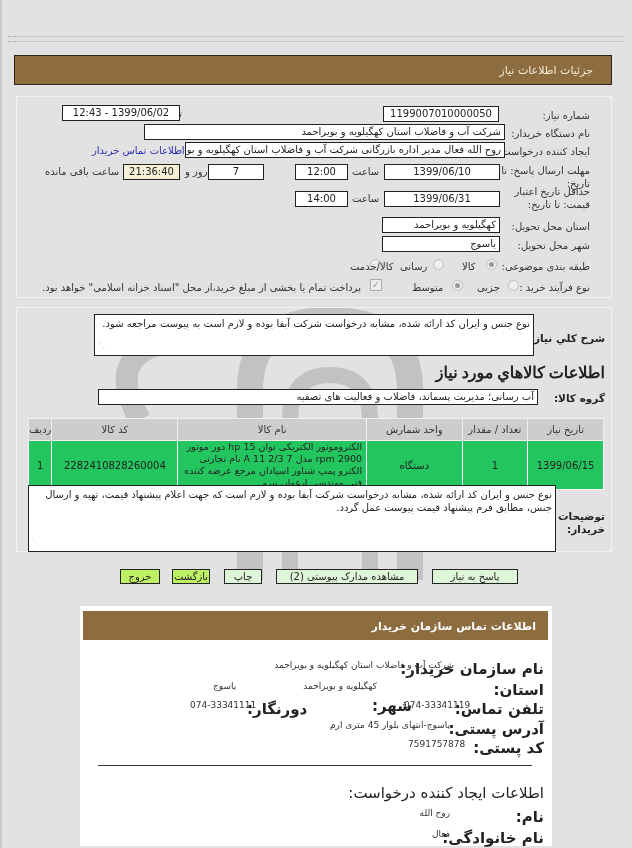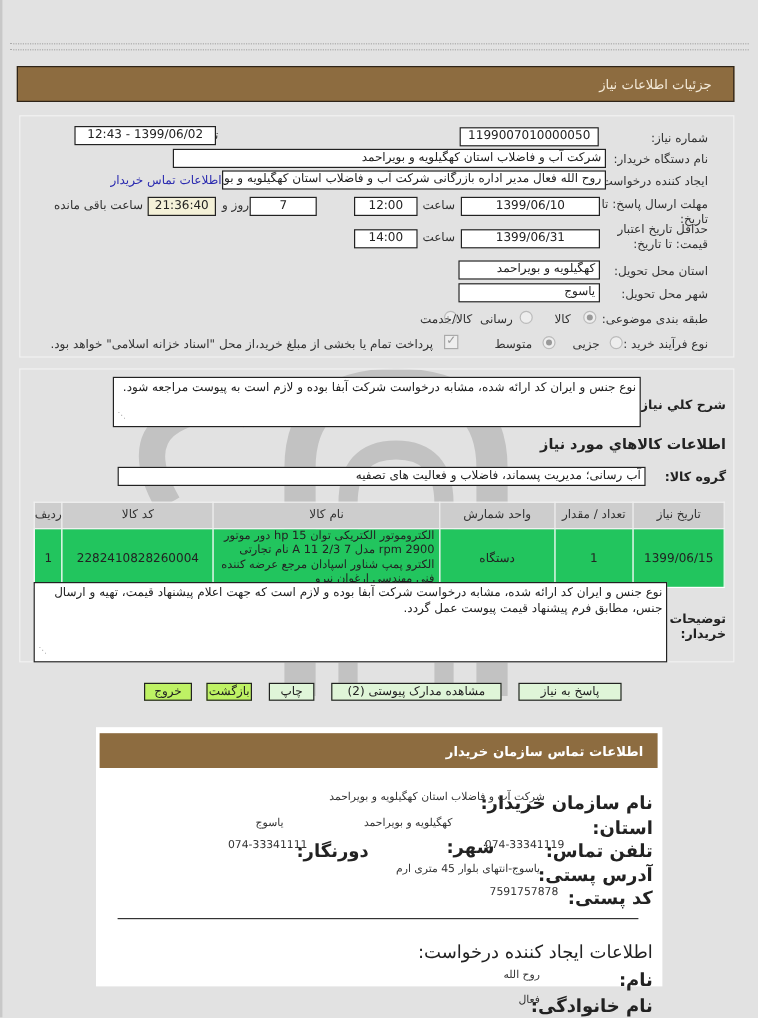--- a/index.html
+++ b/index.html
@@ -66,21 +66,21 @@
     background: #22c55e; border: 1px solid #fff; text-align: center; height: 46px;
   }
   table.items td.name { text-align: right; padding: 0 4px; line-height: 12px; font-size: 9.5px; }
   .btn {
     position: absolute; height: 15px; border: 1px solid #222; font-size: 10px;
     line-height: 13px; text-align: center; white-space: nowrap;
   }
   .btn.g { background: #dff5d8; }
   .btn.p { background: #bef264; }
   .contact {
-    position: absolute; left: 80px; top: 606px; width: 472px; height: 216px; background: #fff;
+    position: absolute; left: 80px; top: 606px; width: 472px; height: 240px; background: #fff;
   }
   .contact-head {
     position: absolute; left: 3px; top: 5px; width: 465px; height: 29px;
     background: #8d6c40; color: #fff; font-size: 11px; padding: 9px 12px 0 0; font-weight: bold;
   }
   .cl { position:absolute; font-size:15px; color:#222; font-weight:bold; white-space:nowrap; }
   .cv { position:absolute; font-size:9px; color:#333; white-space:nowrap; }
   .hr { position:absolute; left:18px; width:435px; top:765px; height:1px; background:#333; }
   .watermark { position:absolute; pointer-events:none; opacity:0.35; }
 </style>
@@ -148,21 +148,21 @@
 <span class="lbl" style="left:412px;top:282px;">متوسط</span>
 <div class="chk" style="left:370px;top:279px;">✓</div>
 <span class="lbl" style="left:42px;top:282px;">پرداخت تمام یا بخشی از مبلغ خرید،از محل "اسناد خزانه اسلامی" خواهد بود.</span>
 
 <div class="section2"></div>
 <span class="lbl bold" style="right:27px;top:332px;font-size:10.5px;">شرح کلي نياز:</span>
 <div class="textarea" style="left:94px;top:314px;width:440px;height:42px;direction:rtl;">
   <span>نوع جنس و ایران کد ارائه شده، مشابه درخواست شرکت آبفا بوده و لازم است به پیوست مراجعه شود.</span>
   <span class="grip">⋰</span>
 </div>
-<span class="lbl bold" style="right:27px;top:363px;font-size:12px;">اطلاعات کالاهاي مورد نياز</span>
+<span class="lbl bold" style="right:27px;top:363px;font-size:16px;font-family:Liberation Serif, serif;">اطلاعات کالاهاي مورد نياز</span>
 <span class="lbl bold" style="right:27px;top:392px;font-size:10.5px;">گروه کالا:</span>
 <div class="box r" style="left:98px;top:389px;width:440px;direction:rtl;">آب رسانی؛ مدیریت پسماند، فاضلاب و فعالیت های تصفیه</div>
 
 <table class="items">
   <thead>
     <tr>
       <th style="width:76px;">تاریخ نیاز</th>
       <th style="width:66px;">تعداد / مقدار</th>
       <th style="width:96px;">واحد شمارش</th>
       <th style="width:190px;">نام کالا</th>

